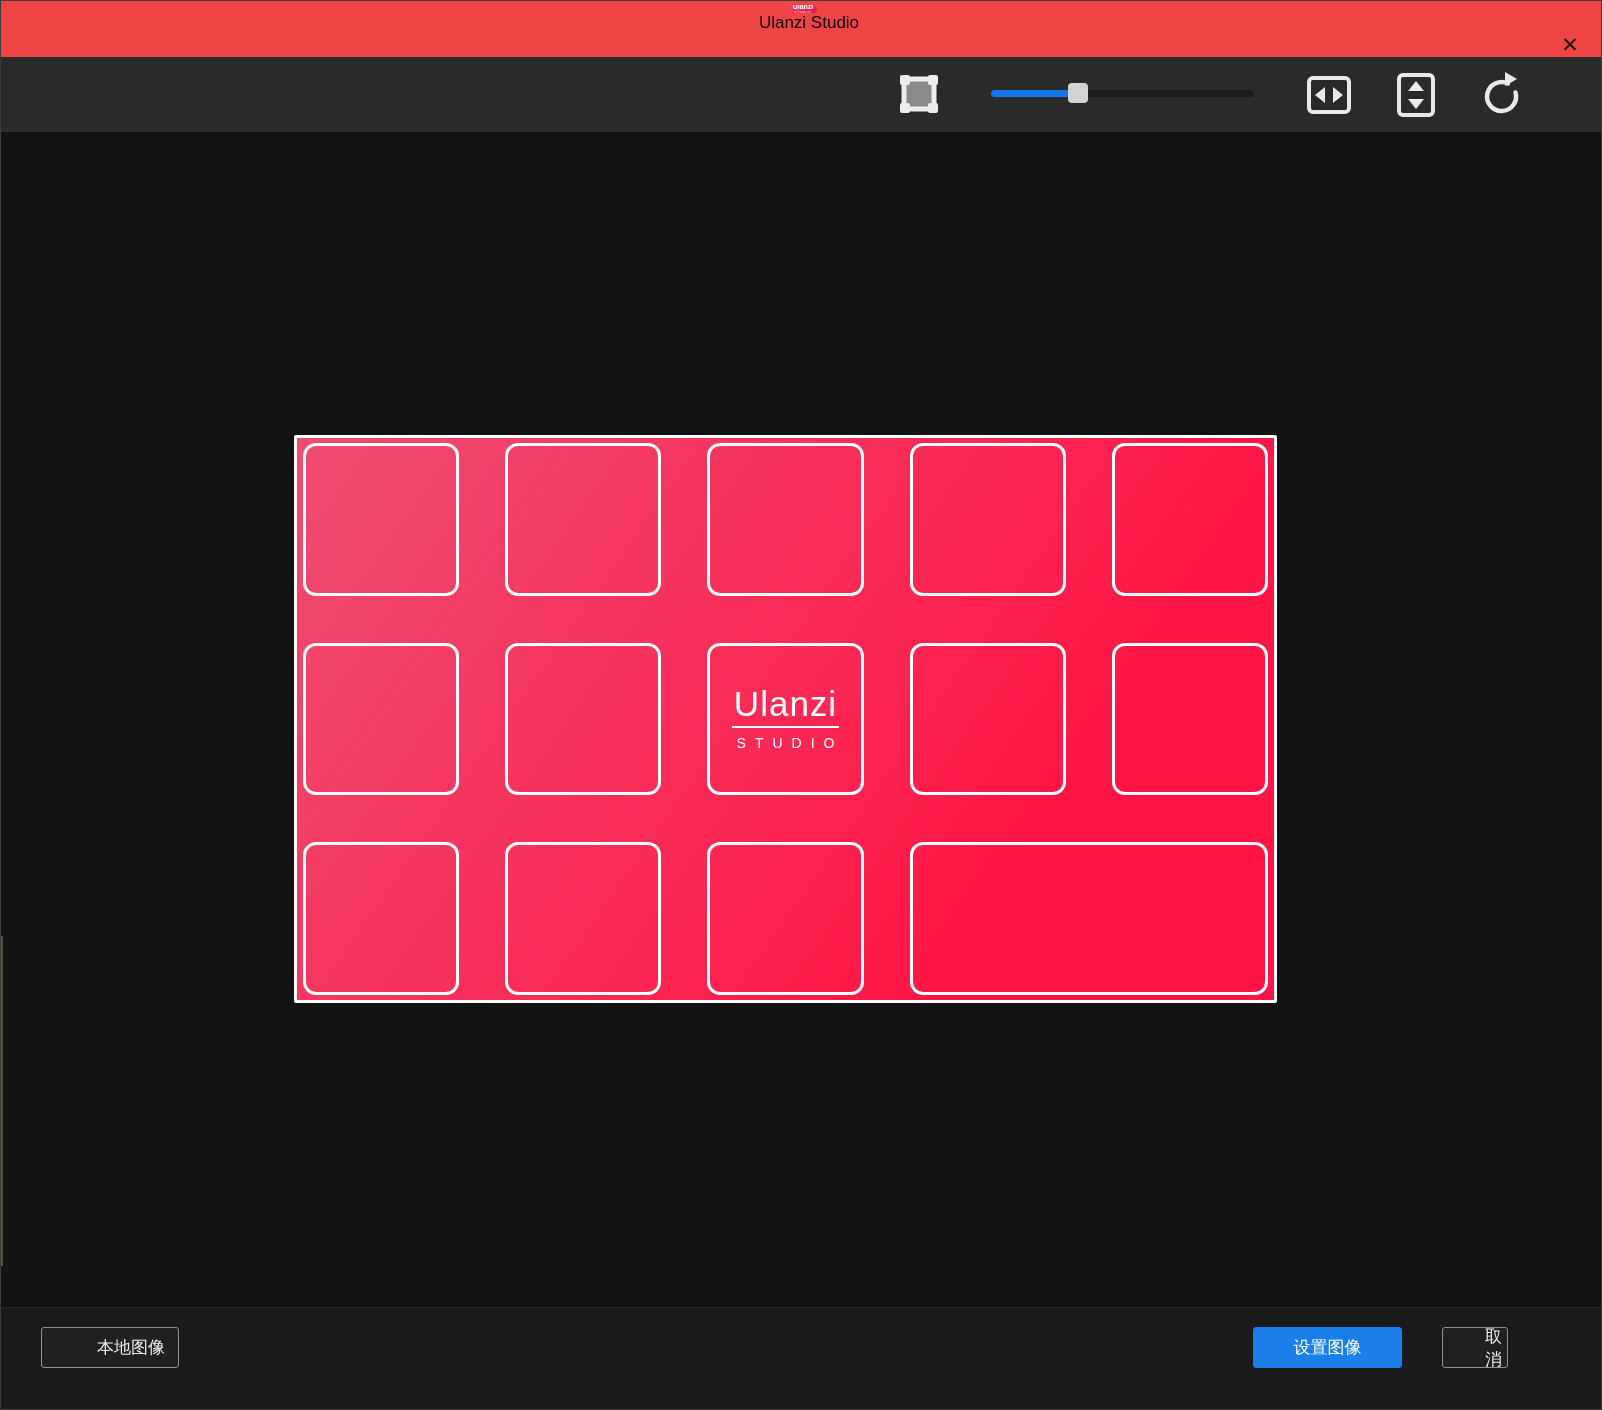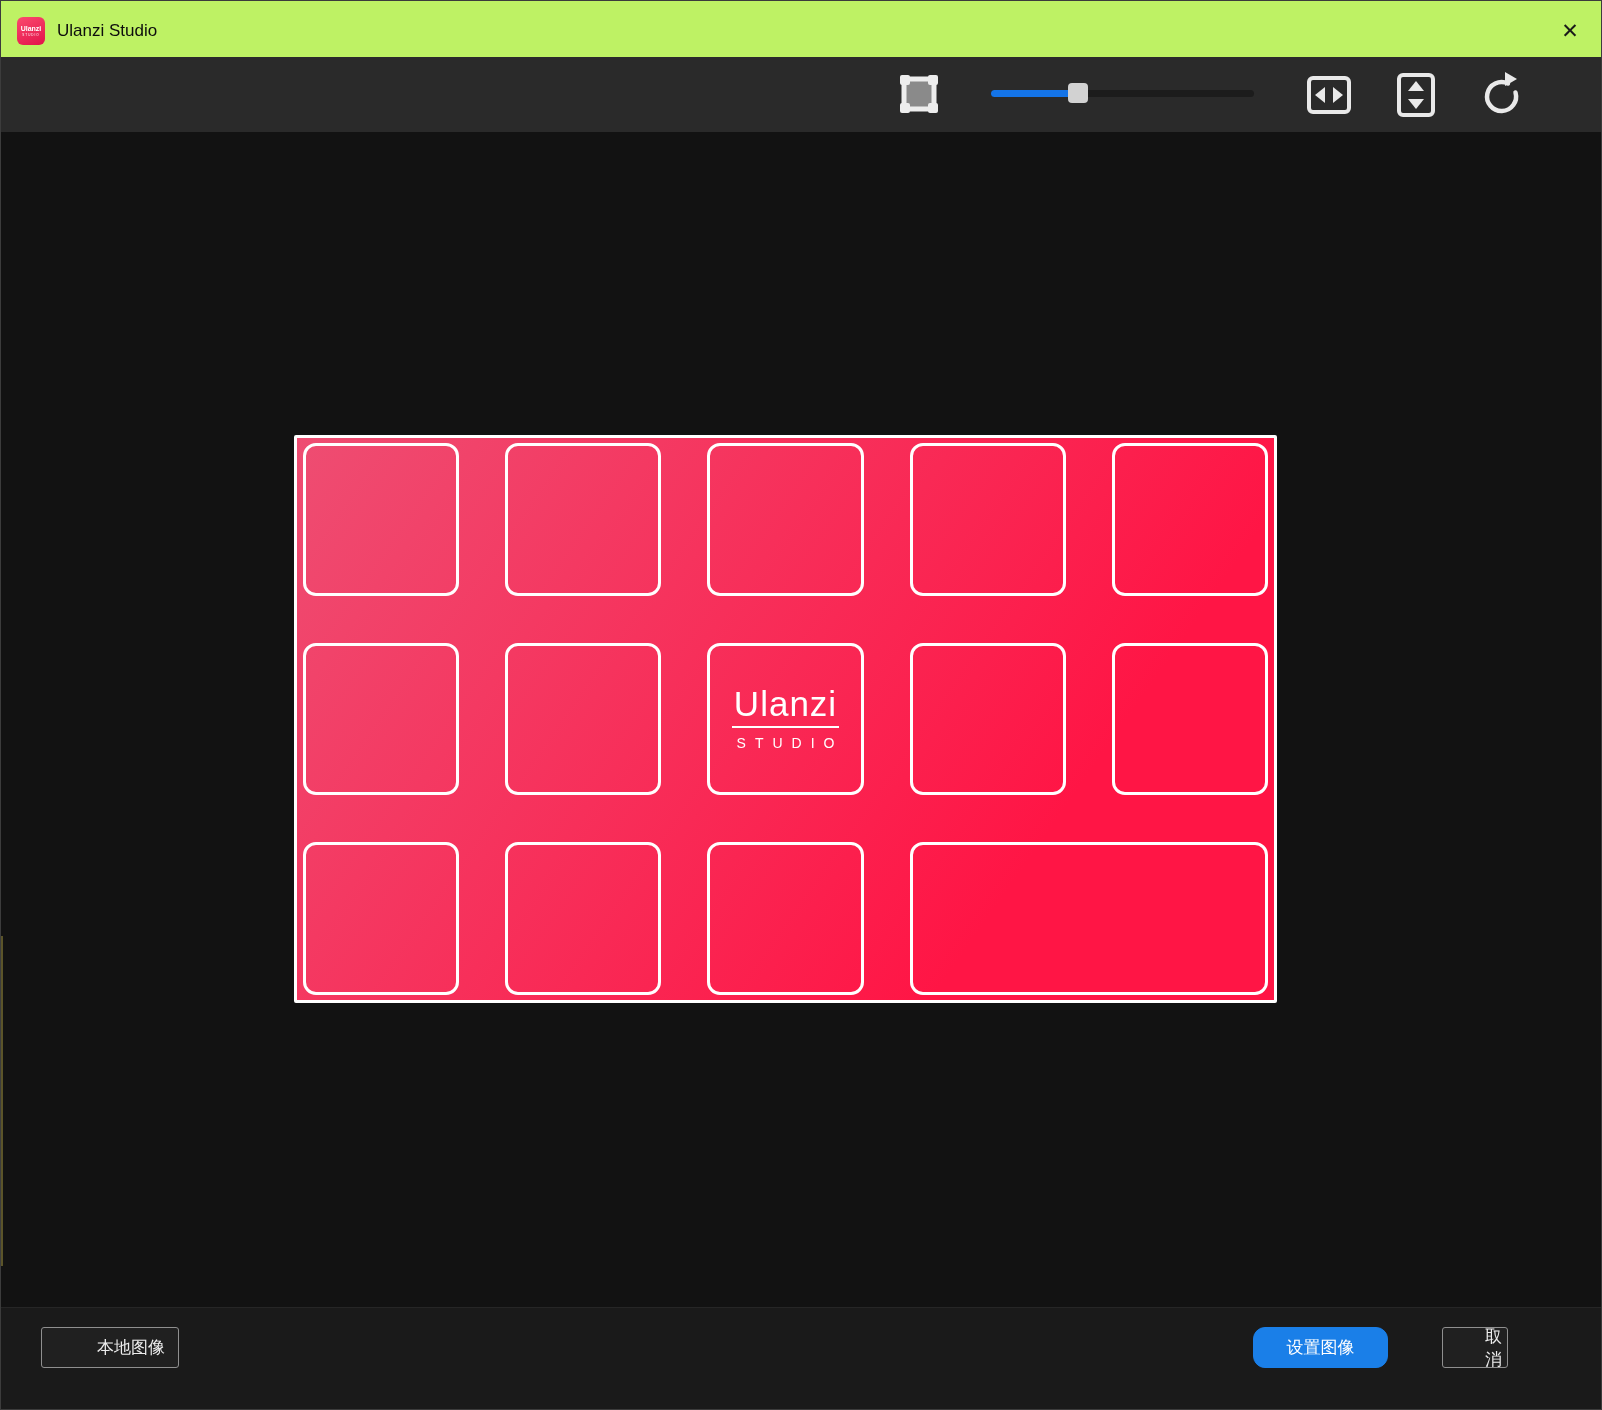--- a/index.html
+++ b/index.html
@@ -11,23 +11,24 @@
   }
   .window {
     position:relative; width:1602px; height:1410px;
     background:#121212;
     border:1px solid #3c3c3c;
   }
 
   
   .titlebar {
     position:absolute; top:0; left:0; right:0; height:56px;
-    background:#bef264;
+    background:#ef4444;
     display:flex; align-items:center;
     padding:4px 0 0 16px;
+    flex-direction:column;
   }
   .app-icon {
     width:28px; height:28px; border-radius:6px;
     background:linear-gradient(155deg,#fb4a6e 0%,#e2134a 100%);
     color:#fff; display:flex; flex-direction:column;
     align-items:center; justify-content:center;
     margin-right:12px; overflow:hidden;
   }
   .app-icon .l1 { font-size:7px; font-weight:bold; line-height:8px; }
   .app-icon .l2 { font-size:3px; letter-spacing:1px; line-height:4px; }
@@ -109,21 +110,21 @@
     display:flex; align-items:center; justify-content:center;
     cursor:default;
   }
   .btn.dark {
     background:#202020; border:1px solid #8f8f8f; color:#ececec;padding-left:42px;
   }
   .btn.primary {
     background:#1a7fe8; border:1px solid #1a7fe8; color:#ffffff;
   }
   .btn-local  { left:40px;  width:138px; }
-  .btn-set    { left:1252px; width:135px;border-radius:12px; }
+  .btn-set    { left:1252px; width:149px; }
   .btn-cancel { left:1441px; width:66px; }
 </style>
 </head>
 <body>
 
 <div class="window">
 
   <div class="titlebar">
     <div class="app-icon">
       <span class="l1">Ulanzi</span>

